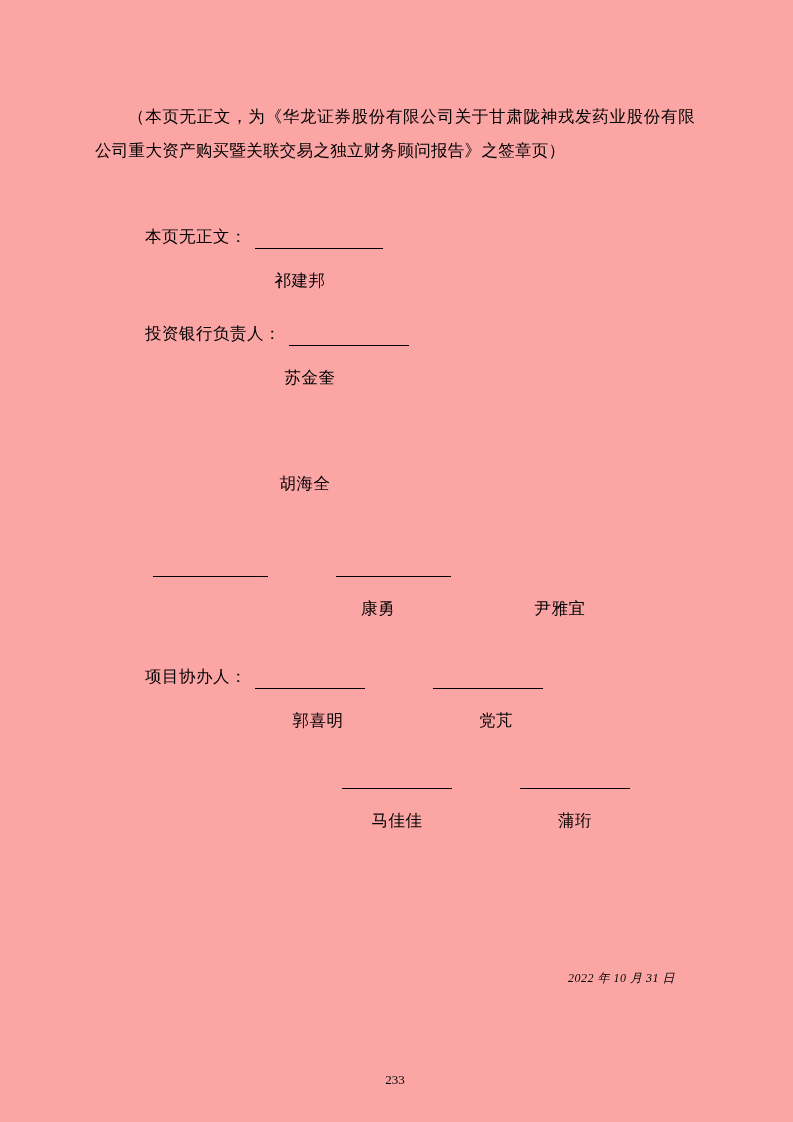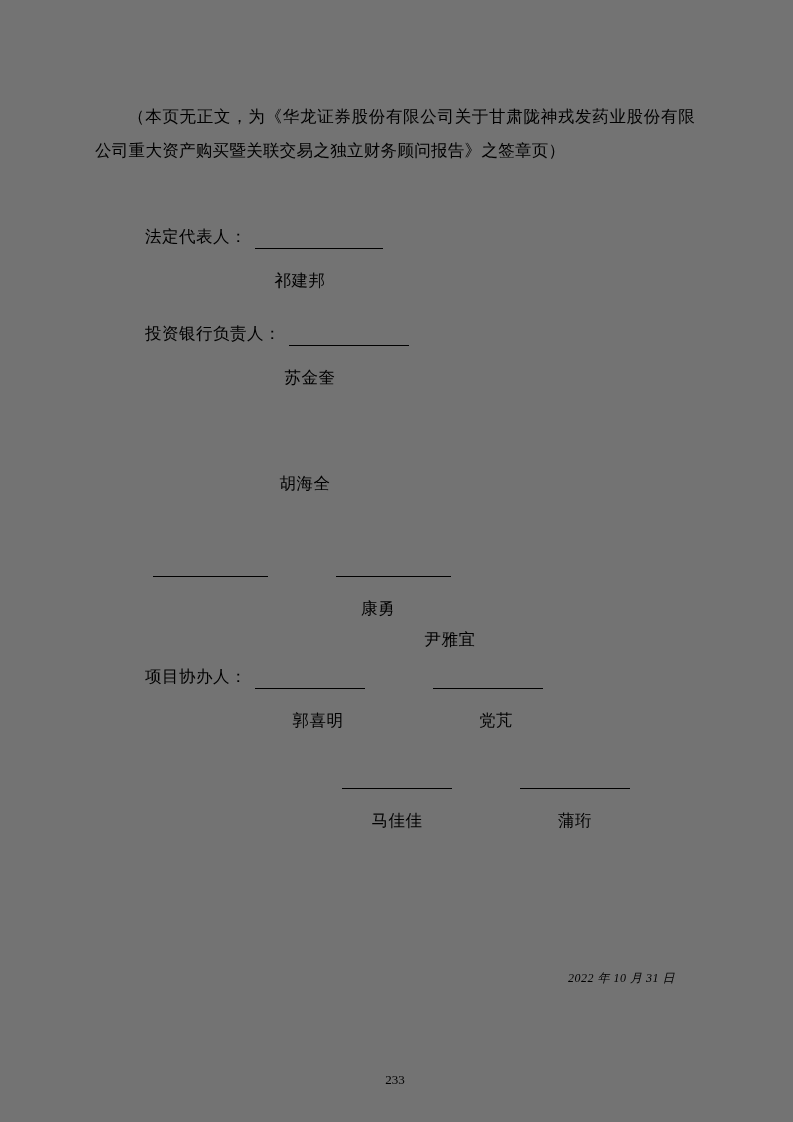--- a/index.html
+++ b/index.html
@@ -4,21 +4,21 @@
 <style>
   html, body {
     margin: 0;
     padding: 0;
     background: #d8d8d8;
   }
   .page {
     position: relative;
     width: 793px;
     height: 1122px;
-    background: #737373;
+    background: #fca5a5;
     margin: 0 auto;
     font-family: "Liberation Serif", "DejaVu Serif", serif;
     color: #000000;
     overflow: hidden;
   }
   .content {
     position: absolute;
     left: 95px;
     top: 0;
     width: 600px;
@@ -108,21 +108,21 @@
 </head>
 <body>
 
 <div class="page">
   <div class="content">
 
     <div class="intro">（本页无正文，为《华龙证券股份有限公司关于甘肃陇神戎发药业股份有限公司重大资产购买暨关联交易之独立财务顾问报告》之签章页）</div>
 
     <div class="sig-block" style="top: 225px;">
       <div class="sig-row">
-        <span class="sig-label">法定代表人：</span>
+        <span class="sig-label">本页无正文：</span>
         <span class="sig-line" style="width: 128px;"></span>
       </div>
       <div class="sig-name-row" style="margin-left: 105px;">
         <span class="sig-name" style="width: 100px;">祁建邦</span>
       </div>
     </div>
 
     <div class="sig-block" style="top: 322px;">
       <div class="sig-row">
         <span class="sig-label">投资银行负责人：</span>
@@ -137,21 +137,21 @@
       <div class="sig-name-row" style="margin-left: 105px;">
         <span class="sig-name" style="width: 110px;">胡海全</span>
       </div>
     </div>
 
     <div class="sig-block" style="top: 560px;">
       <div class="sig-row">
         <span class="sig-line" style="width: 115px;"></span>
         <span class="sig-line" style="width: 115px; margin-left: 68px;"></span>
       </div>
-      <div class="sig-name-row" style="margin-left: 178px; flex-direction: column;">
+      <div class="sig-name-row" style="margin-left: 178px;">
         <span class="sig-name" style="width: 110px;">康勇</span>
         <span class="sig-name" style="width: 110px; margin-left: 72px;">尹雅宜</span>
       </div>
     </div>
 
     <div class="sig-block" style="top: 665px;">
       <div class="sig-row">
         <span class="sig-label">项目协办人：</span>
         <span class="sig-line" style="width: 110px;"></span>
         <span class="sig-line" style="width: 110px; margin-left: 68px;"></span>

